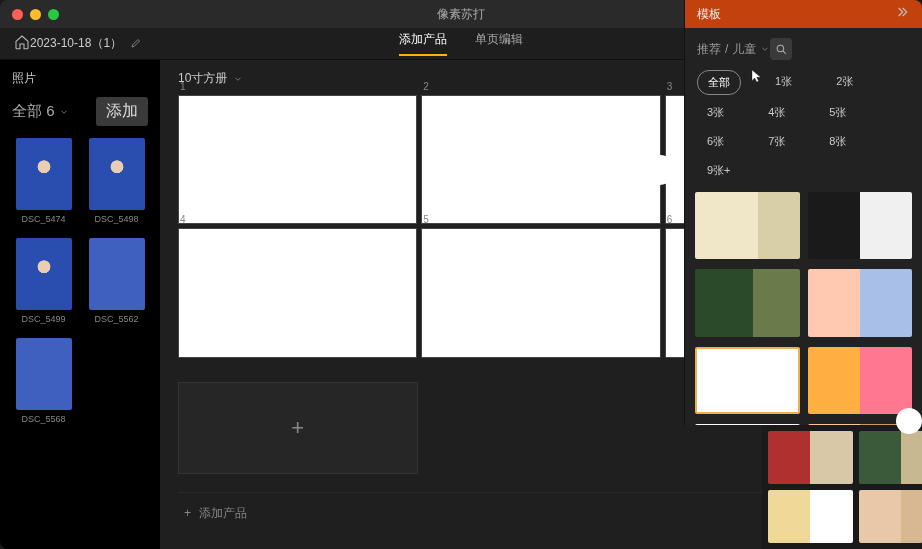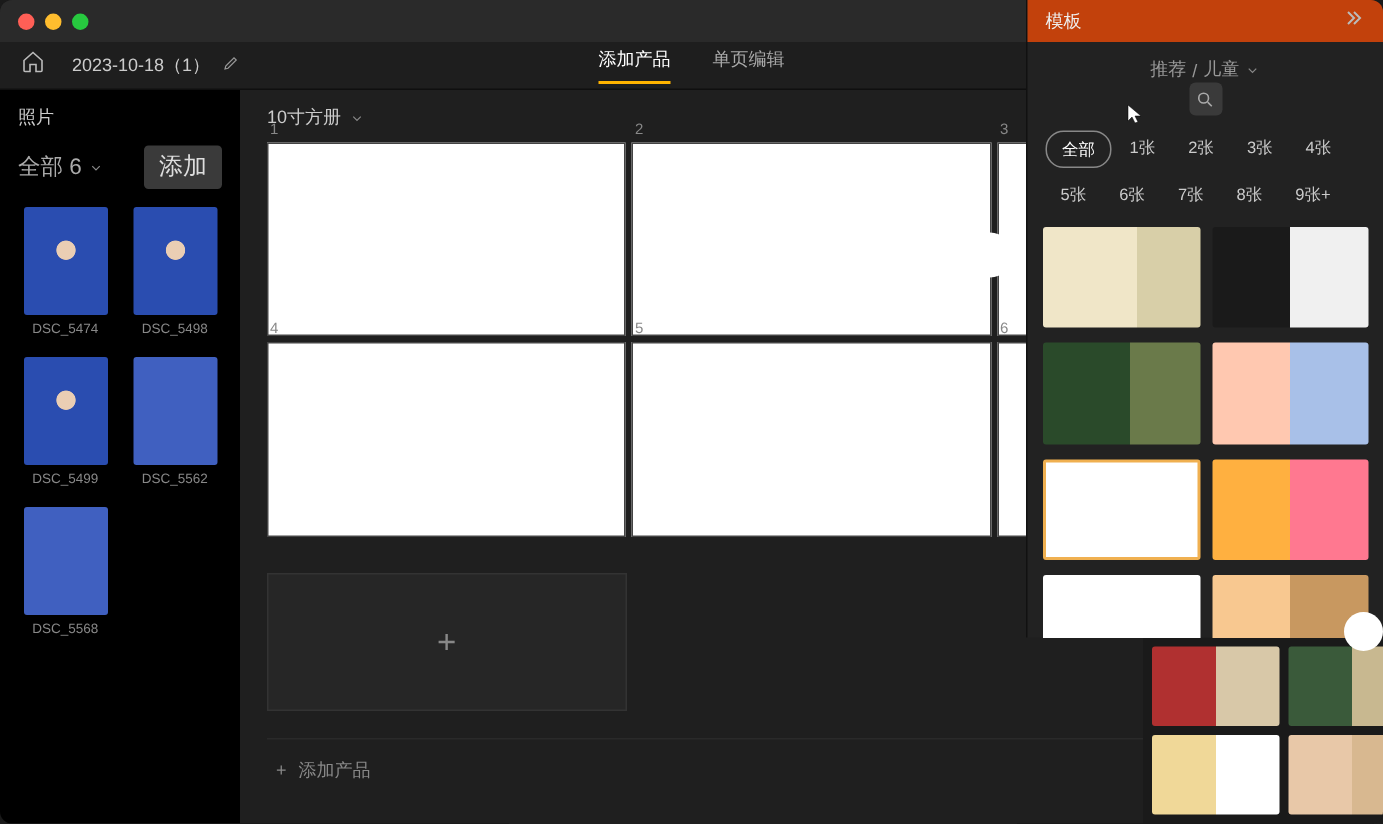--- a/index.html
+++ b/index.html
@@ -9,21 +9,21 @@
 
 .titlebar { height: 28px; background: #2a2a2a; display: flex; align-items: center; position: relative; }
 .traffic { display: flex; gap: 7px; padding-left: 12px; }
 .tl { width: 11px; height: 11px; border-radius: 50%; }
 .tl.r { background: #ff5f56; } .tl.y { background: #ffbd2e; } .tl.g { background: #27c93f; }
 .titlebar-center { position: absolute; left: 0; right: 0; text-align: center; font-size: 12px; color: #aaa; pointer-events: none; }
 
 
 .header { height: 32px; background: #1e1e1e; display: flex; align-items: center; padding: 0 14px; border-bottom: 1px solid #0f0f0f; }
 .home-icon svg { width: 16px; height: 16px; stroke: #bbb; fill: none; }
-.project-name { margin-left: 18px; font-size: 12px; color: #ccc; }
+.project-name { margin-left: 0; font-size: 12px; color: #ccc; }
 .edit-icon { margin-left: 8px; }
 .edit-icon svg { width: 12px; height: 12px; stroke: #999; fill: none; }
 .header-tabs { position: absolute; left: 50%; transform: translateX(-50%); display: flex; gap: 28px; font-size: 12px; }
 .header-tab { color: #aaa; cursor: pointer; padding-bottom: 6px; }
 .header-tab.active { color: #fff; border-bottom: 2px solid #ffb400; }
 
 
 .main { display: flex; height: calc(549px - 60px); }
 
 
@@ -52,25 +52,25 @@
 .plus { font-size: 22px; color: #888; }
 .grid-wrap { display: flex; flex-direction: column; gap: 24px; }
 .add-product-row { margin-top: 18px; padding: 12px 6px; border-top: 1px solid #2a2a2a; font-size: 12px; color: #888; display: flex; align-items: center; gap: 8px; }
 .circle-handle { position: absolute; width: 30px; height: 30px; background: #fff; border-radius: 50%; top: 155px; left: 645px; z-index: 5; }
 
 
 .right-panel { position: absolute; right: 0; top: 0; width: 238px; height: 425px; background: #222; border-left: 1px solid #111; display: flex; flex-direction: column; z-index: 10; }
 .rp-header { height: 28px; display: flex; align-items: center; justify-content: space-between; padding: 0 12px; background: #c2410c; }
 .rp-header-title { font-size: 12px; color: #eee; }
 .rp-close svg { width: 16px; height: 16px; stroke: #bbb; fill: none; }
-.rp-filterrow { display: flex; align-items: center; justify-content: center; padding: 10px 12px 6px; flex-direction: column; }
+.rp-filterrow { display: flex; align-items: center; justify-content: flex-start; padding: 10px 12px 6px; }
 .rp-breadcrumb { font-size: 12px; color: #999; display: flex; align-items: center; gap: 4px; }
 .rp-search { width: 22px; height: 22px; background: #3a3a3a; border-radius: 4px; display: flex; align-items: center; justify-content: center; }
 .rp-search svg { width: 13px; height: 13px; stroke: #aaa; fill: none; }
-.chips { display: flex; flex-wrap: wrap; gap: 6px 2px; padding: 4px 12px 10px; }
+.chips { display: flex; flex-wrap: wrap; gap: 6px 24px; padding: 4px 12px 10px; }
 .chip { font-size: 11px; color: #ccc; padding: 4px 10px; border-radius: 12px; cursor: pointer; }
 .chip.active { border: 1px solid #888; color: #fff; }
 .templates { flex: 1; overflow-y: auto; padding: 0 10px 10px; display: grid; grid-template-columns: 1fr 1fr; gap: 10px 8px; }
 .tpl { width: 100%; aspect-ratio: 1.55; border-radius: 2px; }
 .tpl.a { background: linear-gradient(90deg,#f0e6c8 60%,#d8cfa8 60%); }
 .tpl.b { background: linear-gradient(90deg,#1a1a1a 50%,#f0f0f0 50%); }
 .tpl.c { background: linear-gradient(90deg,#2a4a2a 55%,#6a7a4a 55%); }
 .tpl.d { background: linear-gradient(90deg,#ffc8b0 50%,#a8c0e8 50%); }
 .tpl.e { background: #fff; border: 2px solid #f0b050; }
 .tpl.f { background: linear-gradient(90deg,#ffb040 50%,#ff7890 50%); }
@@ -94,20 +94,21 @@
 </head>
 <body>
 
 <div class="window">
   <div class="titlebar">
     <div class="traffic">
       <div class="tl r"></div>
       <div class="tl y"></div>
       <div class="tl g"></div>
     </div>
+    <div class="titlebar-center">像素苏打</div>
   </div>
 
   <div class="header">
     <span class="home-icon">
       <svg viewBox="0 0 24 24">
           <path d="M3 11l9-8 9 8v10a1 1 0 0 1-1 1h-5v-7h-6v7H4a1 1 0 0 1-1-1z" stroke-width="1.6"></path>
         </svg>
     </span>
     <span class="project-name">2023-10-18（1）</span>
     <span class="edit-icon">

